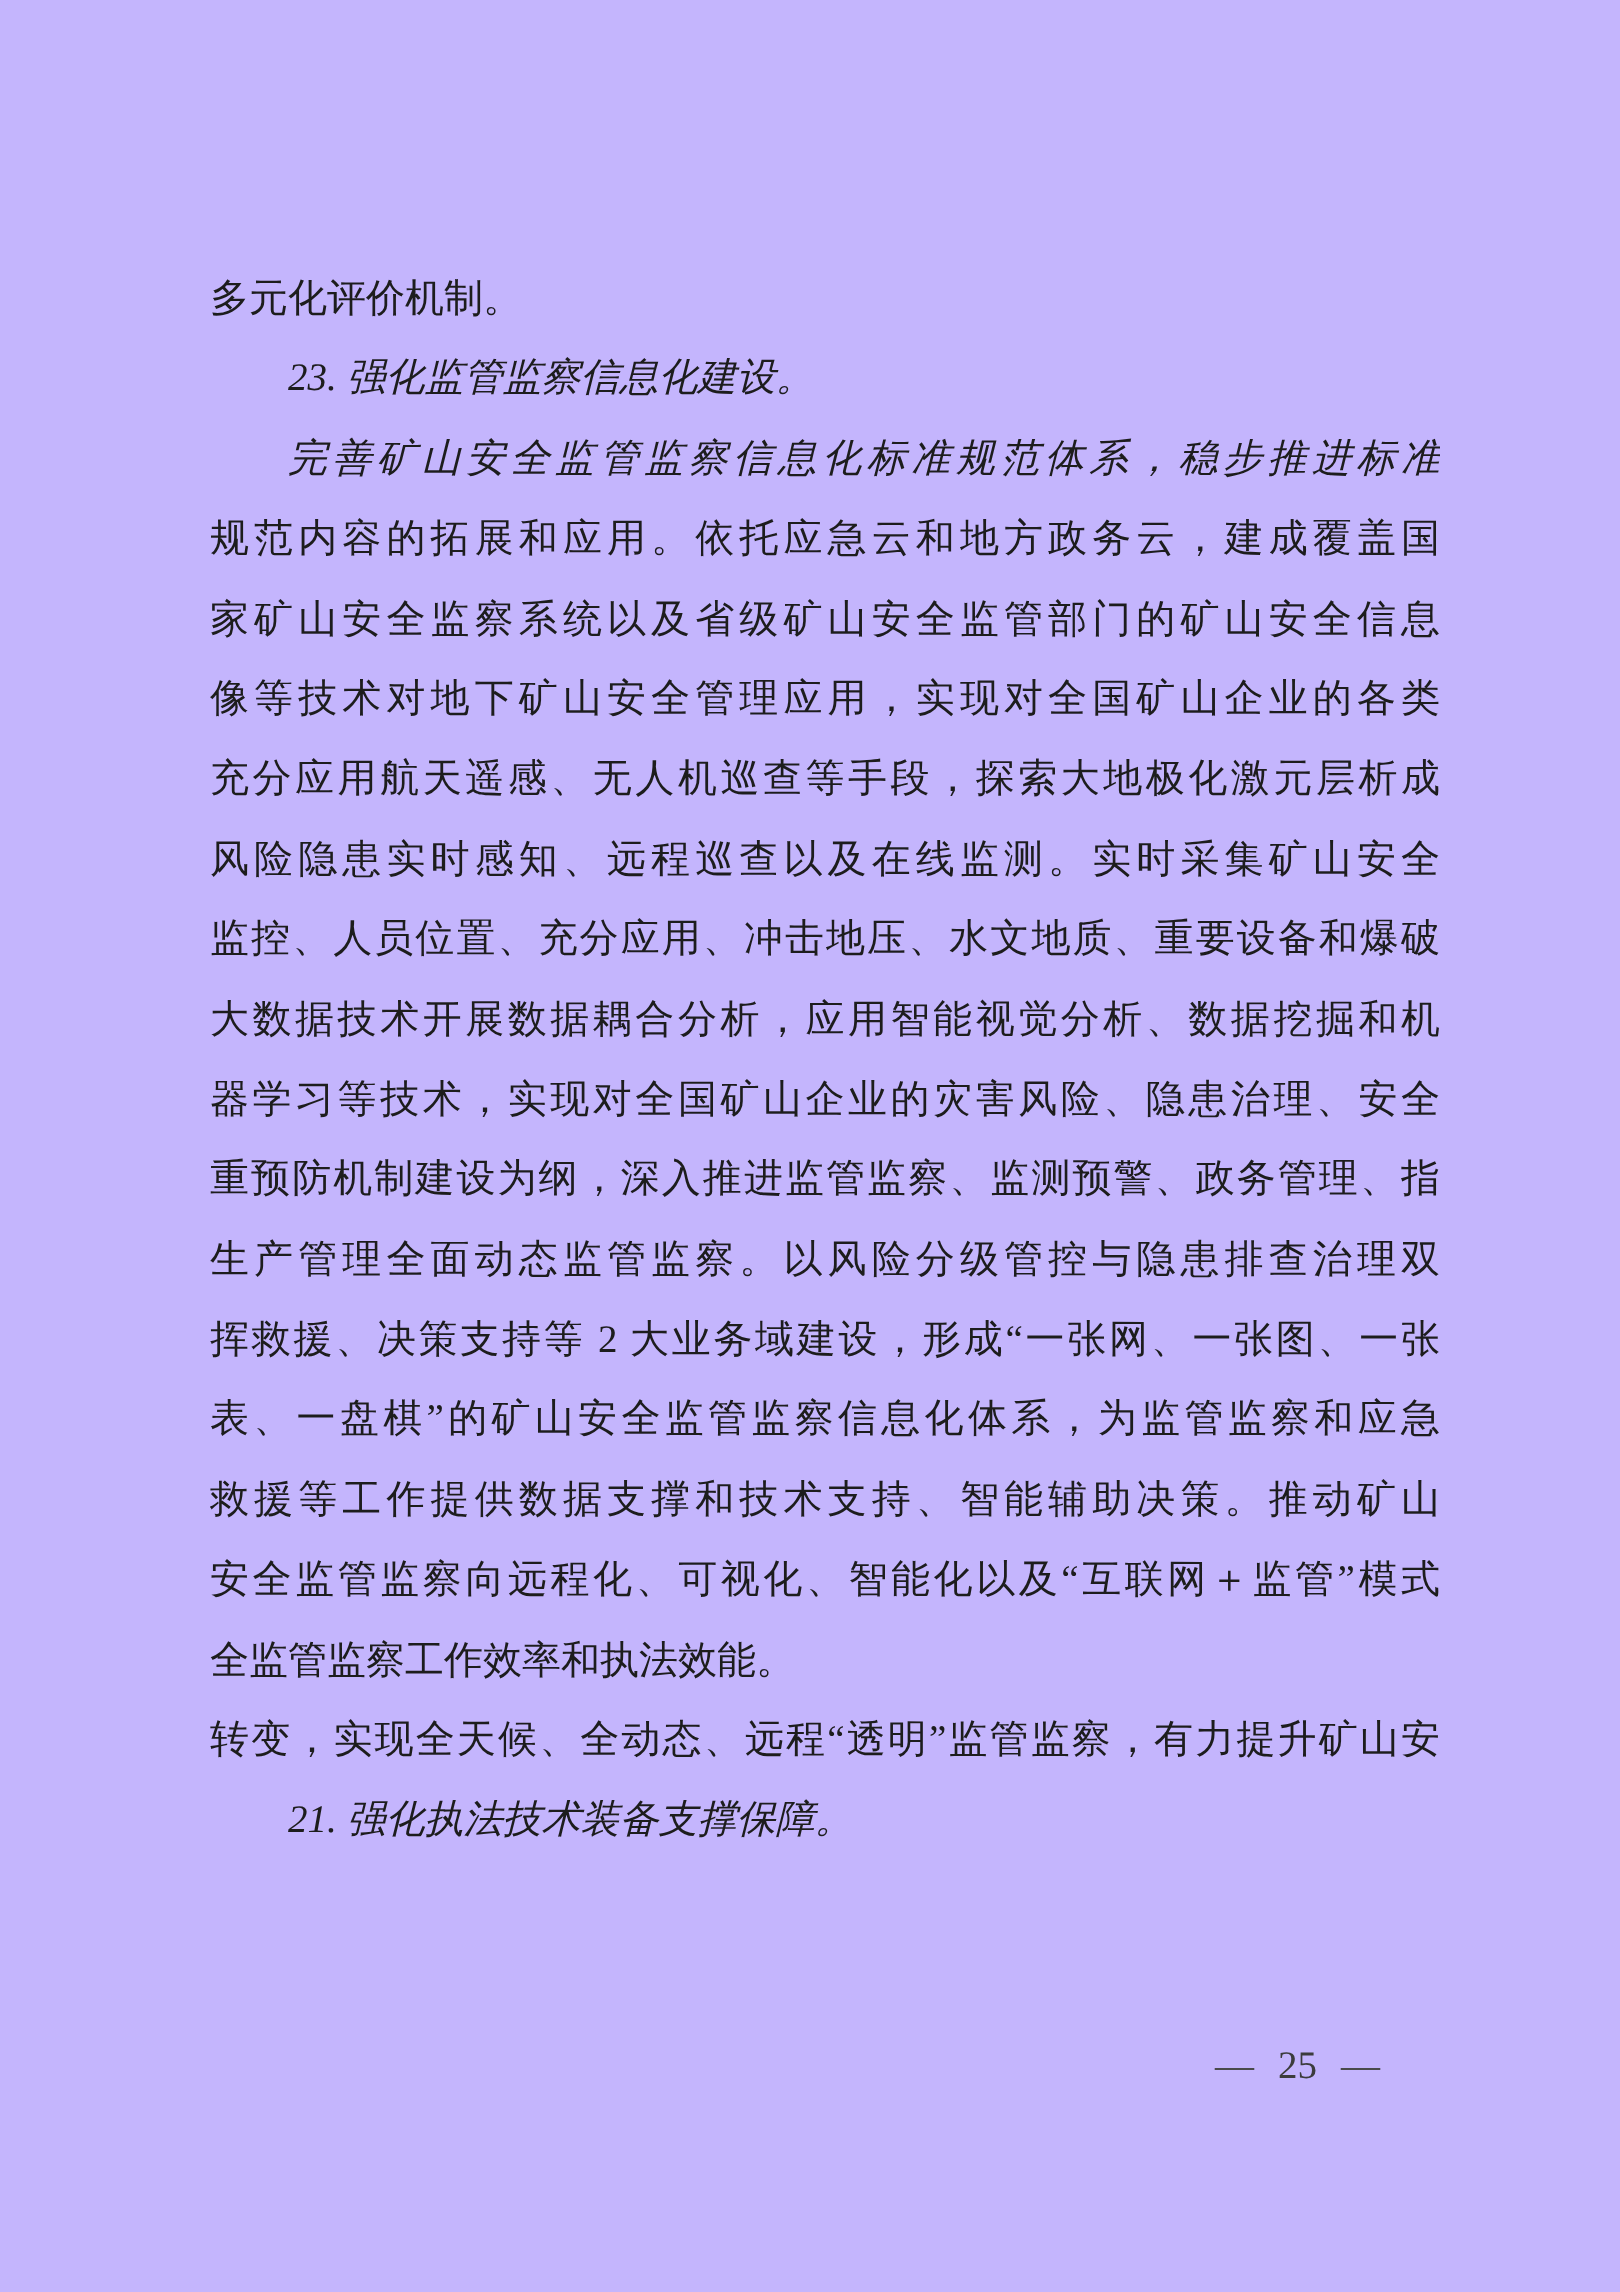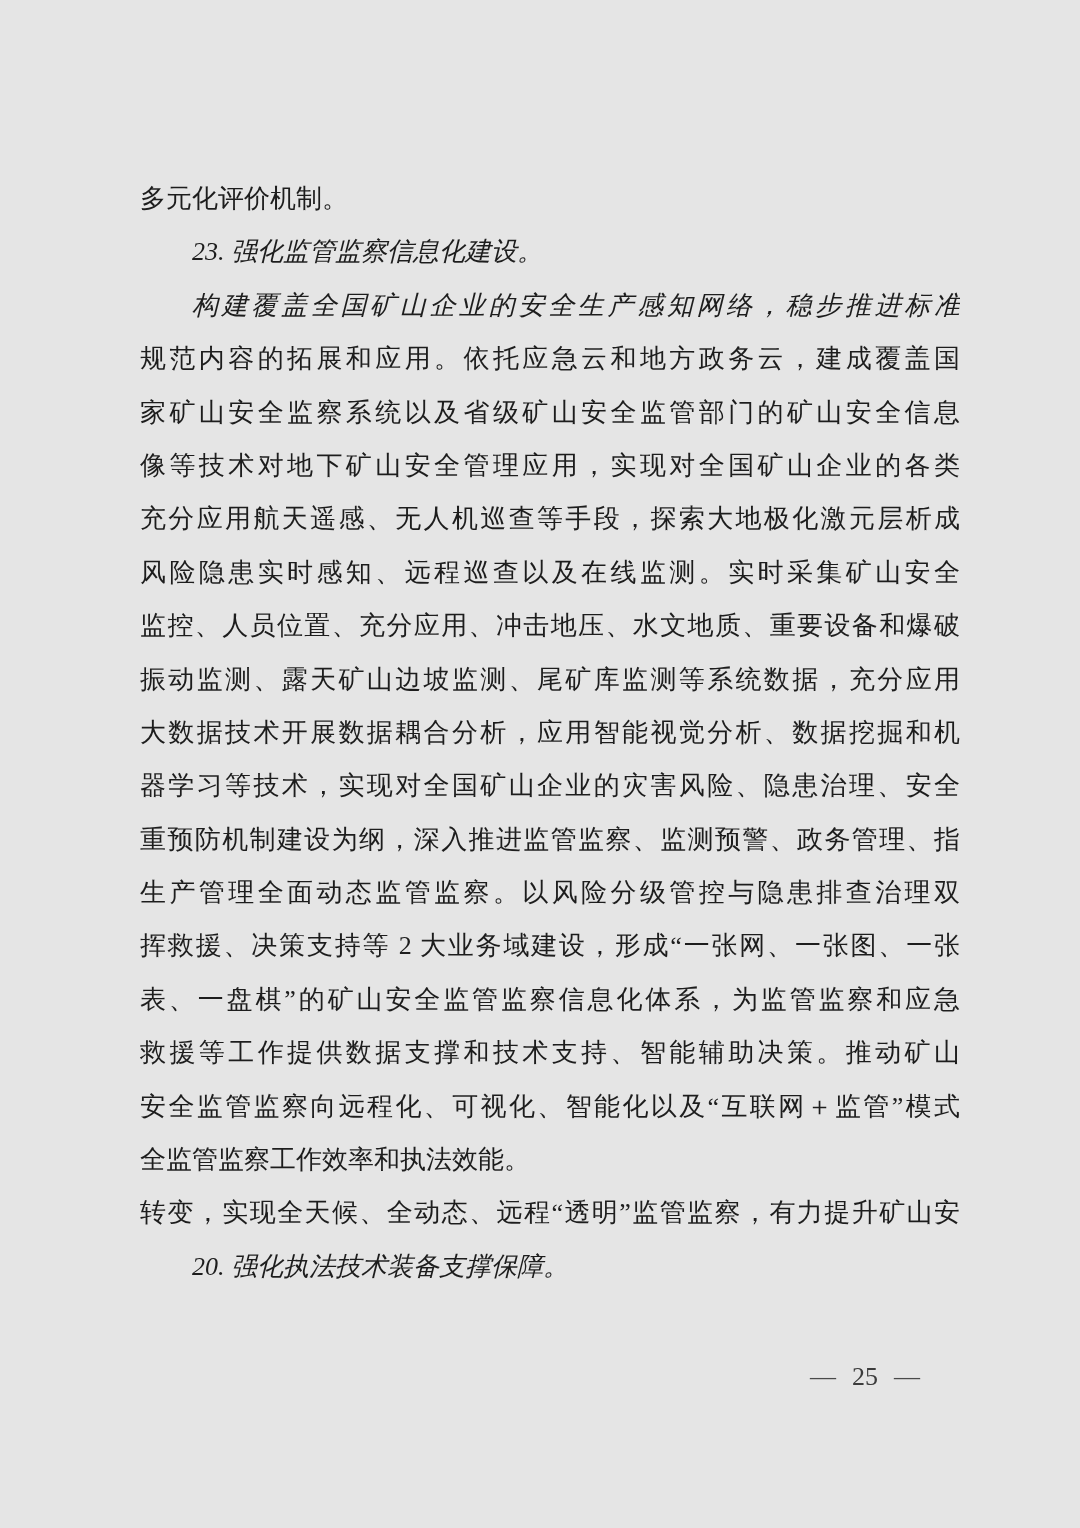--- a/index.html
+++ b/index.html
@@ -4,21 +4,21 @@
 <style>
   html, body {
     margin: 0;
     padding: 0;
     background: #ffffff;
   }
   .page {
     position: relative;
     width: 1080px;
     height: 1528px;
-    background: #e5e5e5;
+    background: #c4b5fd;
     overflow: hidden;
     font-family: "Liberation Serif", "DejaVu Serif", serif;
   }
   .textblock {
     position: absolute;
     left: 140px;
     top: 172px;
     width: 820px;
   }
   .ln {
@@ -51,40 +51,39 @@
 </head>
 <body>
 
 <div class="page">
   <div class="textblock">
 
     <div class="ln el">多元化评价机制。</div>
 
     <div class="ln el fi">23. 强化监管监察信息化建设。</div>
 
-    <div class="ln jl fi">构建覆盖全国矿山企业的安全生产感知网络，稳步推进标准</div>
+    <div class="ln jl fi">完善矿山安全监管监察信息化标准规范体系，稳步推进标准</div>
     <div class="ln jl">规范内容的拓展和应用。依托应急云和地方政务云，建成覆盖国</div>
     <div class="ln jl">家矿山安全监察系统以及省级矿山安全监管部门的矿山安全信息</div>
     <div class="ln jl">像等技术对地下矿山安全管理应用，实现对全国矿山企业的各类</div>
     <div class="ln jl">充分应用航天遥感、无人机巡查等手段，探索大地极化激元层析成</div>
     <div class="ln jl">风险隐患实时感知、远程巡查以及在线监测。实时采集矿山安全</div>
     <div class="ln jl">监控、人员位置、充分应用、冲击地压、水文地质、重要设备和爆破</div>
-    <div class="ln jl">振动监测、露天矿山边坡监测、尾矿库监测等系统数据，充分应用</div>
     <div class="ln jl">大数据技术开展数据耦合分析，应用智能视觉分析、数据挖掘和机</div>
     <div class="ln jl">器学习等技术，实现对全国矿山企业的灾害风险、隐患治理、安全</div>
     <div class="ln jl">重预防机制建设为纲，深入推进监管监察、监测预警、政务管理、指</div>
     <div class="ln jl">生产管理全面动态监管监察。以风险分级管控与隐患排查治理双</div>
     <div class="ln jl">挥救援、决策支持等 2 大业务域建设，形成“一张网、一张图、一张</div>
     <div class="ln jl">表、一盘棋”的矿山安全监管监察信息化体系，为监管监察和应急</div>
     <div class="ln jl">救援等工作提供数据支撑和技术支持、智能辅助决策。推动矿山</div>
     <div class="ln jl">安全监管监察向远程化、可视化、智能化以及“互联网＋监管”模式</div>
     <div class="ln el">全监管监察工作效率和执法效能。</div>
     <div class="ln jl">转变，实现全天候、全动态、远程“透明”监管监察，有力提升矿山安</div>
 
-    <div class="ln el fi">20. 强化执法技术装备支撑保障。</div>
+    <div class="ln el fi">21. 强化执法技术装备支撑保障。</div>
 
   </div>
 
   <div class="footer">
     <span class="dash">—</span>
     <span class="num">25</span>
     <span class="dash">—</span>
   </div>
 </div>
 

